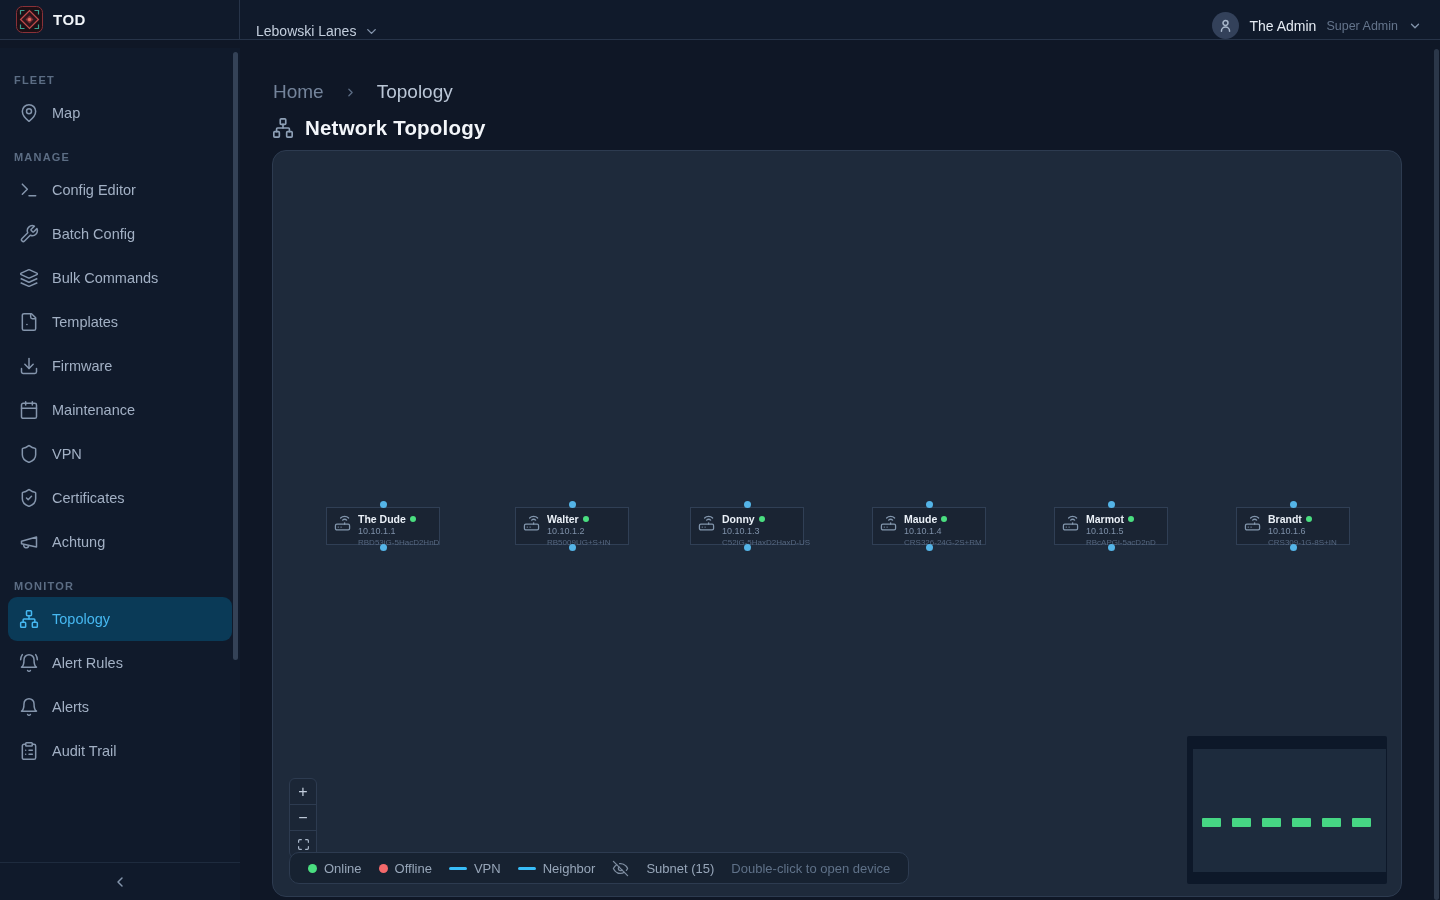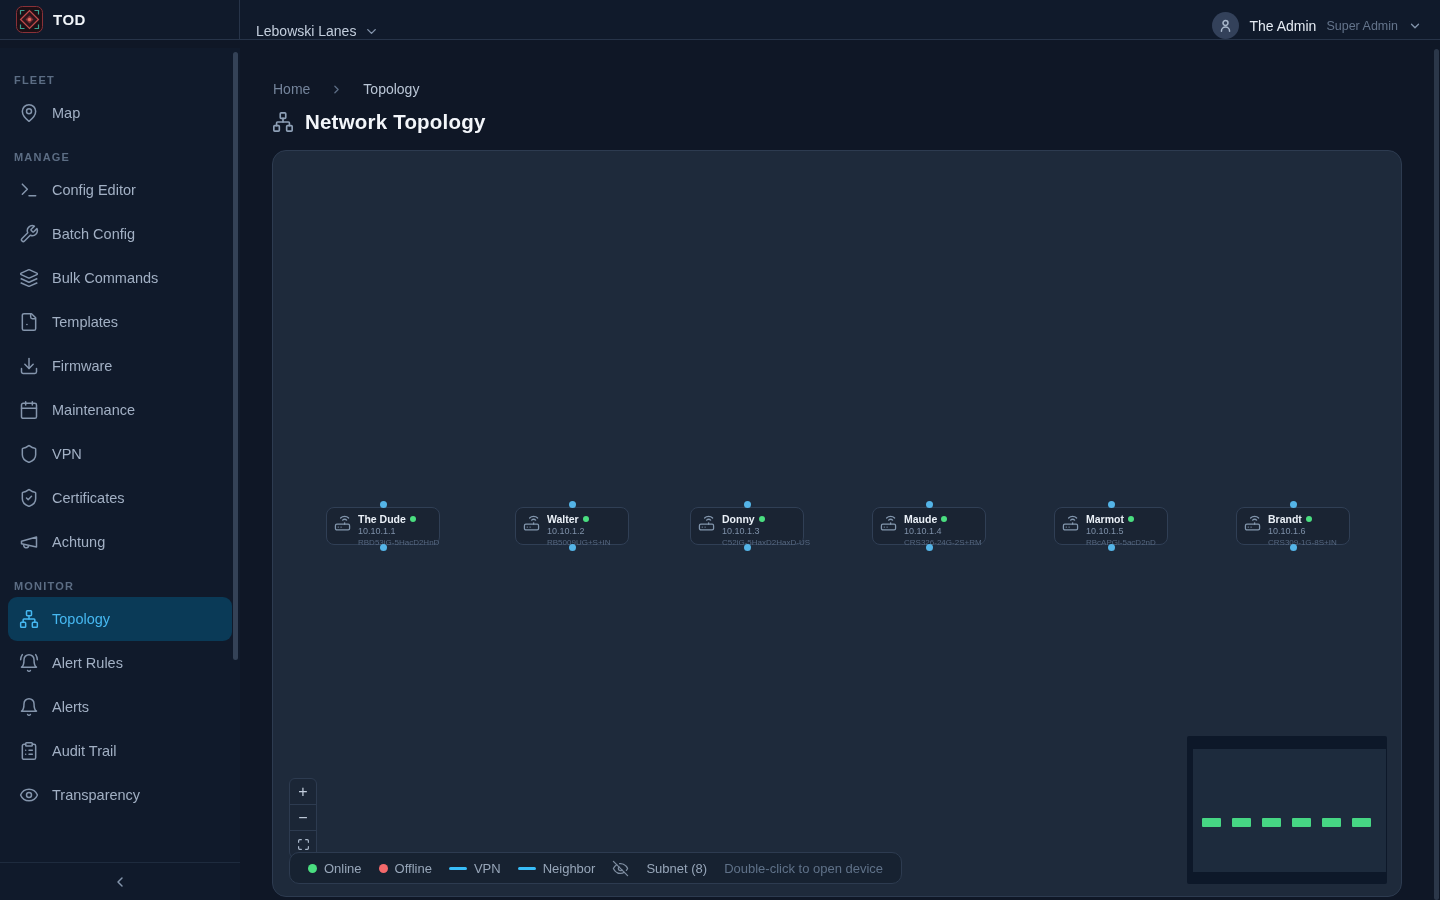--- a/index.html
+++ b/index.html
@@ -79,37 +79,37 @@
   }
   .side-footer {
     position:absolute; left:0; right:0; bottom:0; height:38px;
     border-top:1px solid #1e2b3e; display:flex; align-items:center; justify-content:center;
     color:#8495ac; cursor:pointer; background:#101a2b;
   }
   .side-footer .ic { width:16px; height:16px; }
 
   
   .content { position:absolute; left:240px; top:48px; right:0; bottom:0; background:#0f1726; }
-  .breadcrumb { display:flex; align-items:center; gap:20px; margin:33px 0 0 33px; font-size:14px; }
+  .breadcrumb { display:flex; align-items:center; gap:20px; margin:33px 0 0 33px; font-size:19px; }
   .bc-home { color:#74849b; cursor:pointer; }
   .bc-sep { width:13px; height:13px; color:#5c6d84; }
   .bc-current { color:#bac6d6; }
   .title-row { display:flex; align-items:center; gap:11px; margin:13px 0 0 32px; }
   .title-row .ic { width:22px; height:22px; color:#8ea0b6; }
   .page-title { font-size:20.5px; font-weight:bold; color:#f3f6fa; letter-spacing:.2px; }
 
   
   .canvas {
     position:absolute; left:32px; top:102px; width:1130px; height:747px;
     background:#1e2a3b; border:1px solid #2d3b50; border-radius:14px;
   }
 
   .node {
     position:absolute; top:356px; width:114px; height:38px;
-    background:#1a2433; border:1px solid #303f55; border-radius:8px;
+    background:#1a2433; border:1px solid #303f55; border-radius:0;
     display:flex; align-items:flex-start; gap:7px; padding:5px 4px 4px 7px;
     cursor:pointer;
   }
   .node .router { width:17px; height:17px; color:#8296ad; margin-top:2px; flex:none; }
   .node-text { min-width:0; }
   .node-name-row { display:flex; align-items:center; gap:4px; }
   .node-name { font-size:10.5px; font-weight:bold; color:#eaf0f7; white-space:nowrap; }
   .node-status { width:6px; height:6px; border-radius:50%; flex:none; }
   .node-ip { font-size:9px; color:#7e90a8; margin-top:1px; }
   .node-model { font-size:8px; color:#556780; margin-top:1.5px; white-space:nowrap; }
@@ -322,27 +322,20 @@
     <svg class="ic" viewBox="0 0 24 24" fill="none" stroke="currentColor" stroke-width="1.8" stroke-linecap="round" stroke-linejoin="round">
         <rect x="8" y="2" width="8" height="4" rx="1"></rect>
         <path d="M16 4h2a2 2 0 0 1 2 2v14a2 2 0 0 1-2 2H6a2 2 0 0 1-2-2V6a2 2 0 0 1 2-2h2"></path>
         <path d="M12 11h4"></path>
         <path d="M12 16h4"></path>
         <path d="M8 11h.01"></path>
         <path d="M8 16h.01"></path>
       </svg>
     <span>Audit Trail</span>
   </div>
-  <div class="side-item">
-    <svg class="ic" viewBox="0 0 24 24" fill="none" stroke="currentColor" stroke-width="1.8" stroke-linecap="round" stroke-linejoin="round">
-        <path d="M2.06 12.35a1 1 0 0 1 0-.7 10.75 10.75 0 0 1 19.88 0 1 1 0 0 1 0 .7 10.75 10.75 0 0 1-19.88 0"></path>
-        <circle cx="12" cy="12" r="3"></circle>
-      </svg>
-    <span>Transparency</span>
-  </div>
 
   <div class="sidebar-thumb"></div>
 
   <div class="side-footer">
     <svg class="ic" viewBox="0 0 24 24" fill="none" stroke="currentColor" stroke-width="2.2" stroke-linecap="round" stroke-linejoin="round">
         <path d="m15 18-6-6 6-6"></path>
       </svg>
   </div>
 </nav>
 
@@ -519,21 +512,21 @@
       <span class="leg-item">
         <span class="leg-line" style="background: rgb(56, 189, 248);"></span>
         <span>Neighbor</span>
       </span>
       <svg class="leg-eye" viewBox="0 0 24 24" fill="none" stroke="currentColor" stroke-width="1.8" stroke-linecap="round" stroke-linejoin="round">
           <path d="M9.88 9.88a3 3 0 1 0 4.24 4.24"></path>
           <path d="M10.73 5.08A10.43 10.43 0 0 1 12 5c7 0 10 7 10 7a13.16 13.16 0 0 1-1.67 2.68"></path>
           <path d="M6.61 6.61A13.53 13.53 0 0 0 2 12s3 7 10 7a9.74 9.74 0 0 0 5.39-1.61"></path>
           <line x1="2" x2="22" y1="2" y2="22"></line>
         </svg>
-      <span>Subnet (8)</span>
+      <span>Subnet (15)</span>
       <span class="leg-hint">Double-click to open device</span>
     </div>
 
     <div class="minimap">
       <div class="minimap-view" id="minimap-view">
           <span class="mini-node" style="left: 9px; background: rgb(70, 214, 132);"></span>
           <span class="mini-node" style="left: 39px; background: rgb(70, 214, 132);"></span>
           <span class="mini-node" style="left: 69px; background: rgb(70, 214, 132);"></span>
           <span class="mini-node" style="left: 99px; background: rgb(70, 214, 132);"></span>
           <span class="mini-node" style="left: 129px; background: rgb(70, 214, 132);"></span>

